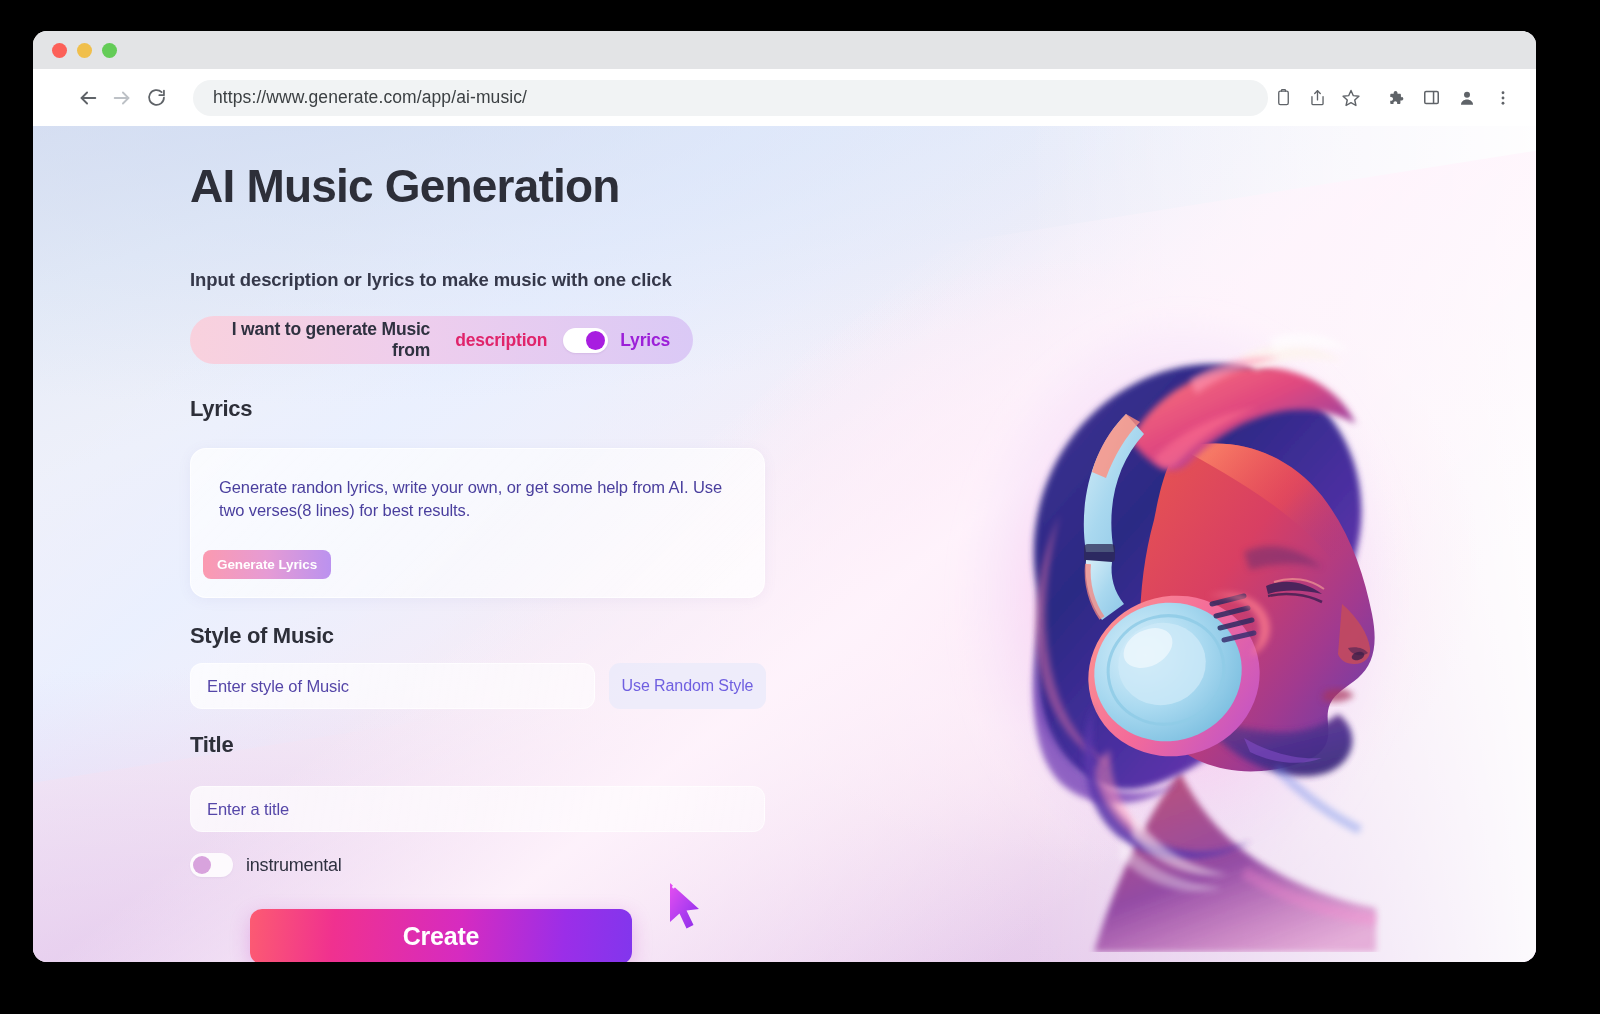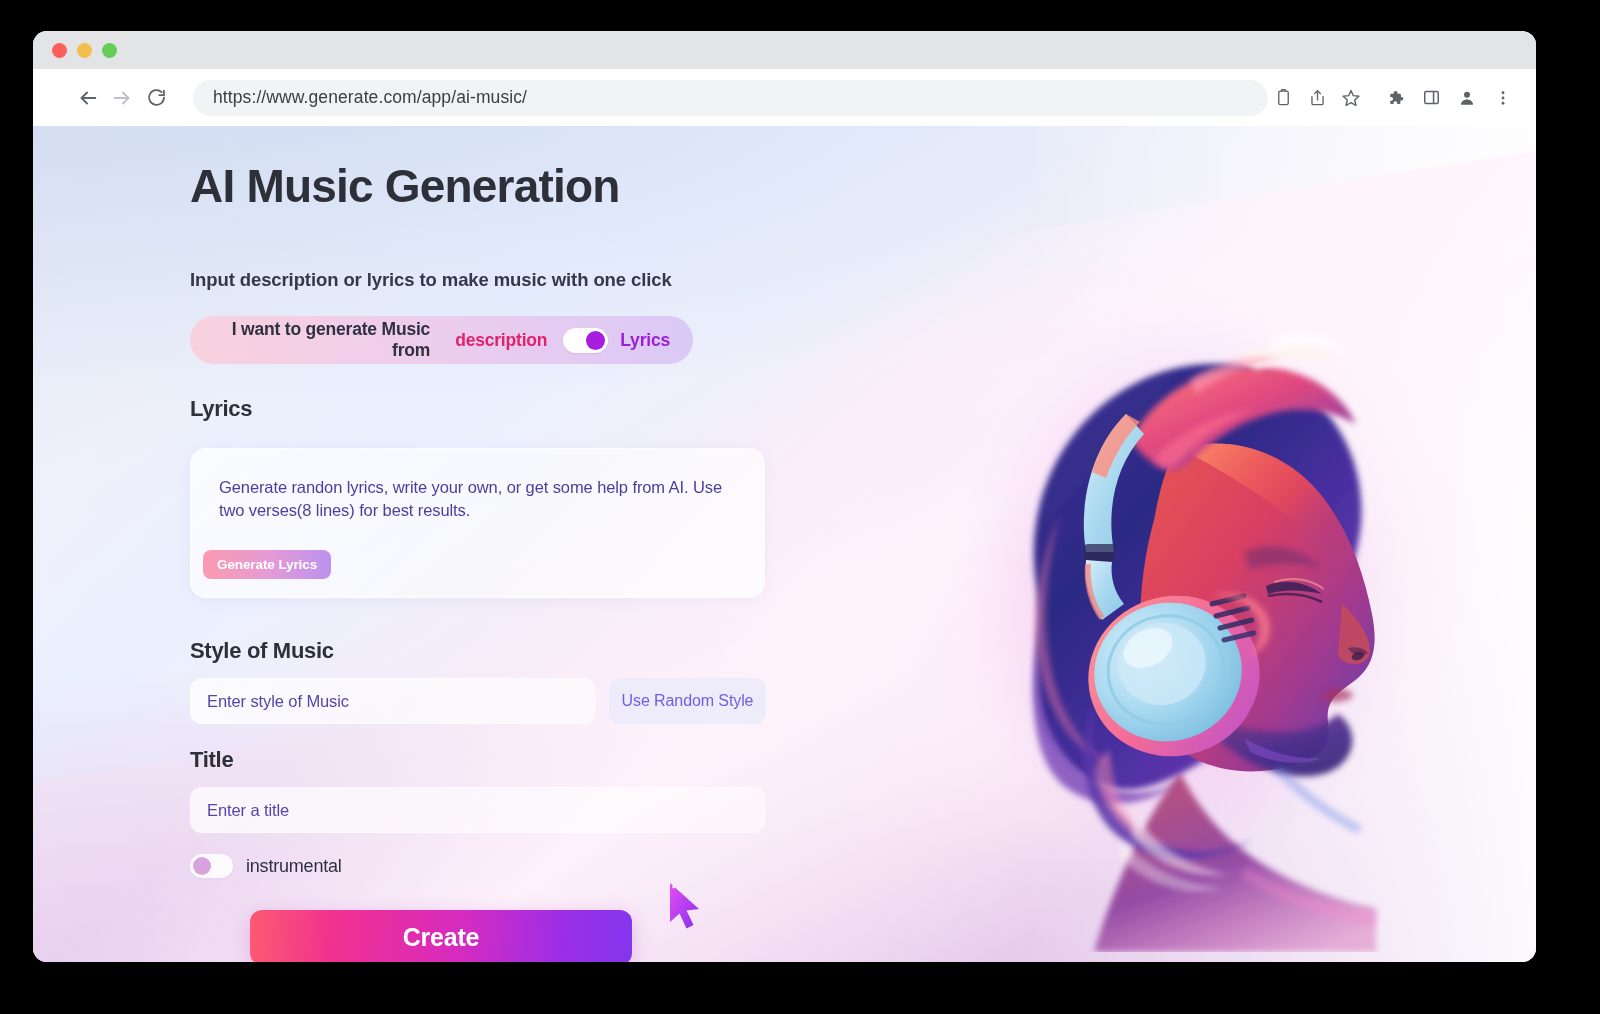--- a/index.html
+++ b/index.html
@@ -234,21 +234,21 @@
   }
 
   
   .section-label {
     font-size: 22px;
     font-weight: 700;
     color: #2d2f39;
     letter-spacing: -0.3px;
   }
   #lyrics-label   { margin-top: 32px; }
-  #style-label    { margin-top: 40px; }
+  #style-label    { margin-top: 25px; }
   #title-label    { margin-top: 23px; }
 
   
   #lyrics-card {
     margin-top: 26px;
     width: 575px;
     height: 150px;
     border-radius: 16px;
     background: linear-gradient(135deg, rgba(255,255,255,0.72) 0%, rgba(255,255,255,0.58) 55%, rgba(255,255,255,0.74) 100%);
     border: 1px solid rgba(255,255,255,0.75);
@@ -320,21 +320,21 @@
   }
   #use-random-style-label {
     font-size: 16px;
     font-weight: 500;
     color: #6f5fe0;
     letter-spacing: -0.1px;
   }
 
   
   #title-input {
-    margin-top: 14px;
+    margin-top: 28px;
     width: 575px;
     height: 46px;
     border-radius: 12px;
     background: linear-gradient(100deg, rgba(255,255,255,0.74) 0%, rgba(255,255,255,0.50) 100%);
     border: 1px solid rgba(255,255,255,0.62);
     display: flex;
     align-items: center;
     padding: 0 16px;
   }
 

